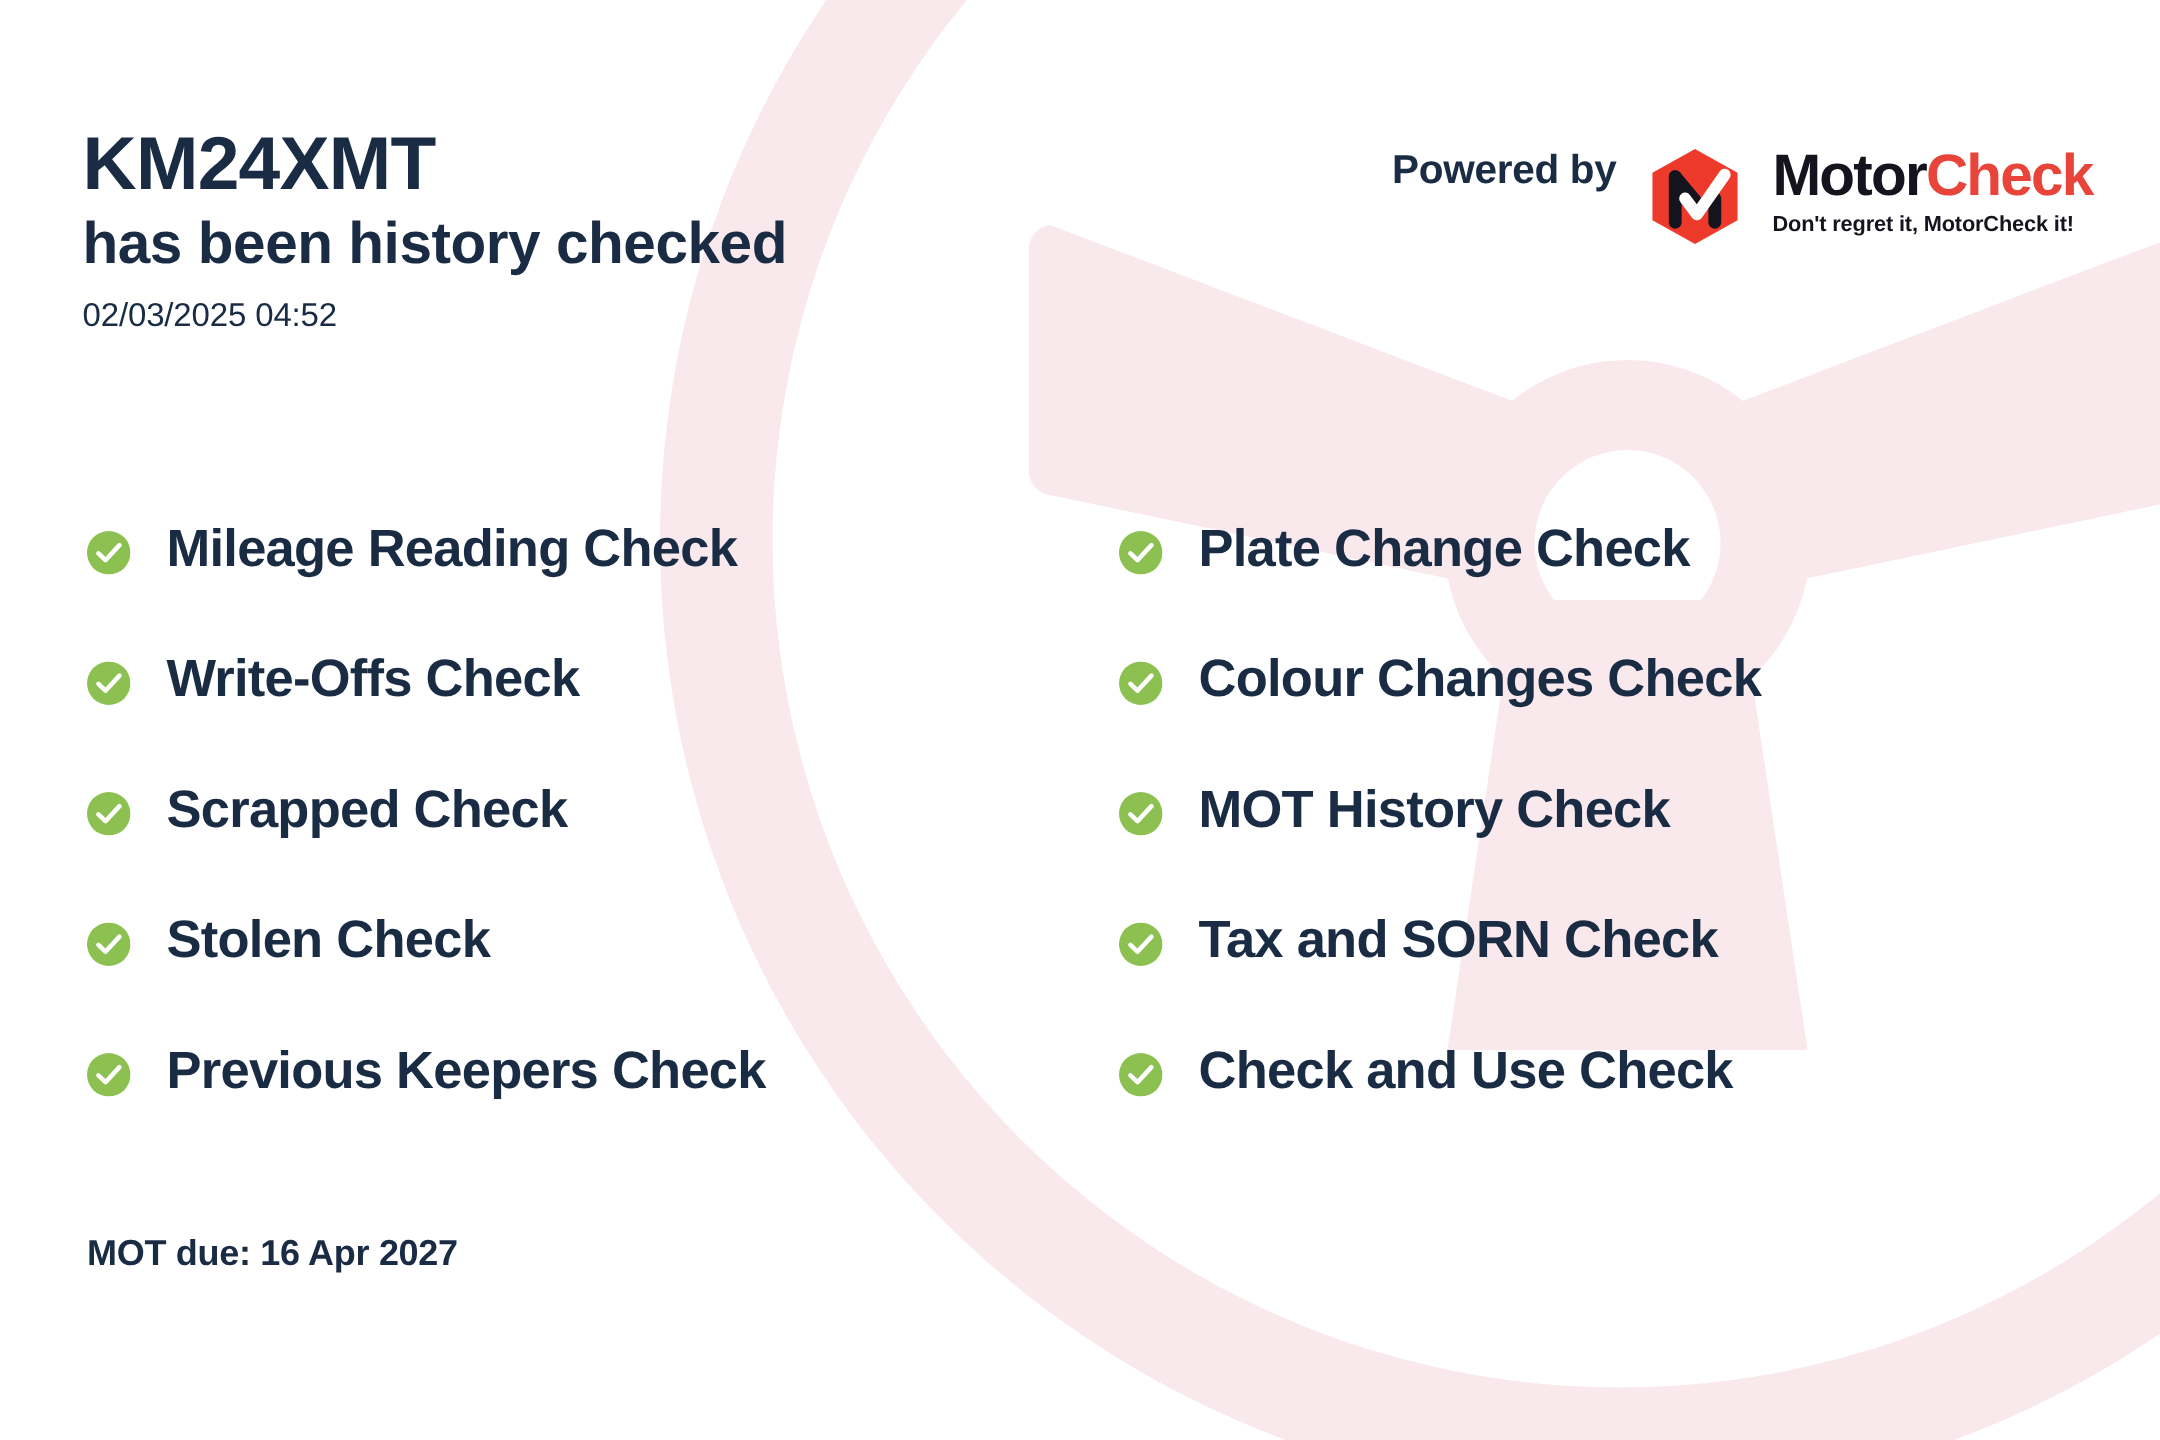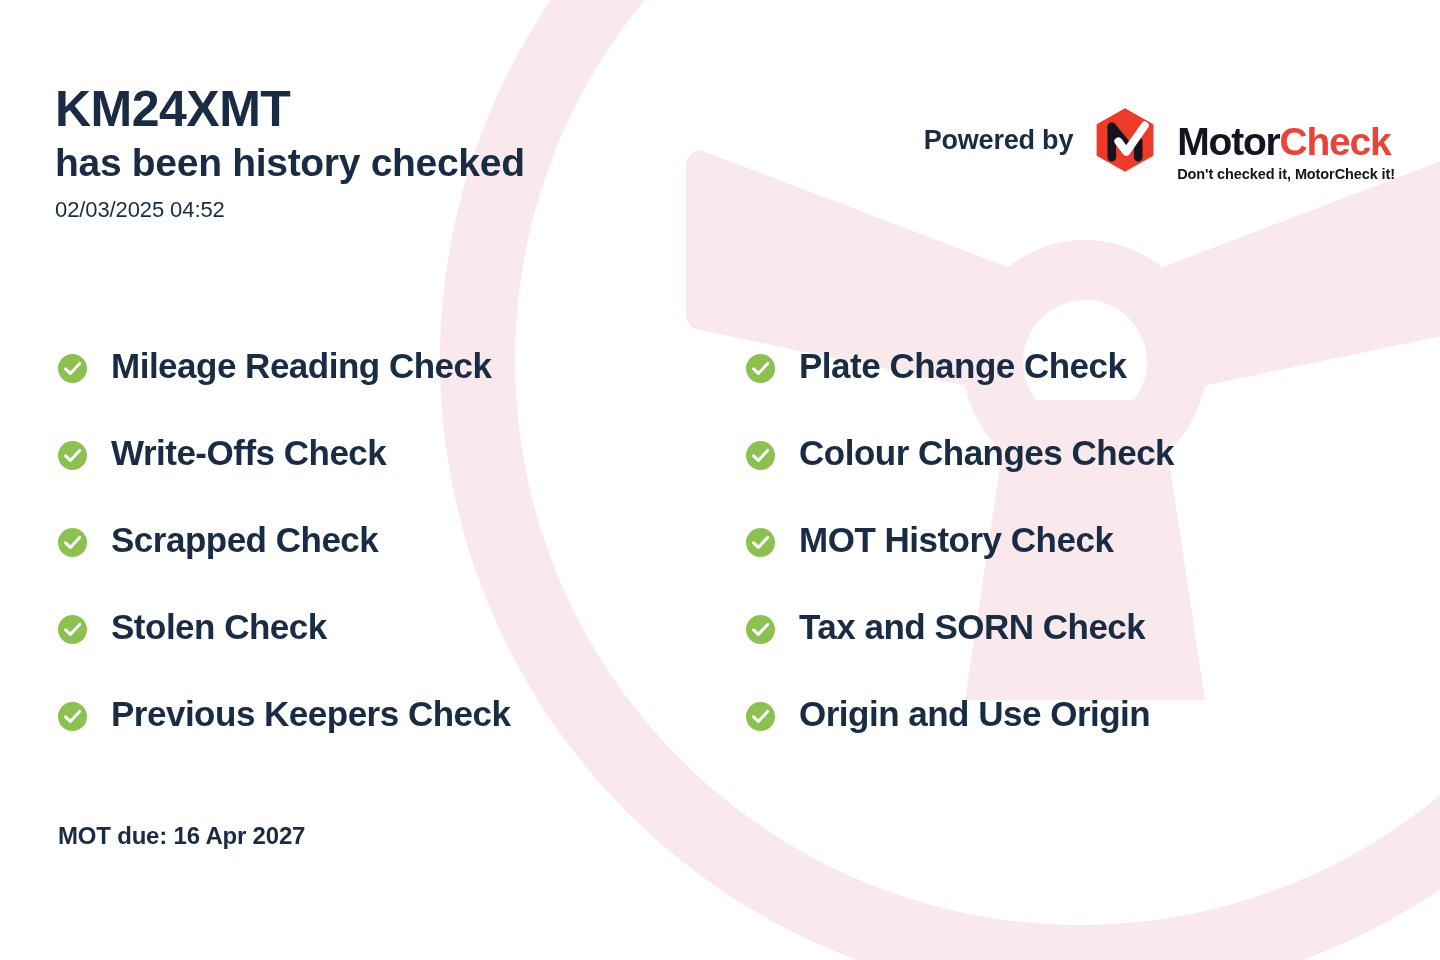--- a/index.html
+++ b/index.html
@@ -69,21 +69,20 @@
     margin-top: 10px;
     letter-spacing: -0.1px;
   }
 
   
   #brand-lockup {
     position: absolute;
     right: 45px;
     top: 98px;
     display: flex;
-    align-items: center;
     gap: 19px;
   }
 
   #powered-by-label {
     font-size: 27px;
     font-weight: bold;
     color: #1a2b44;
     letter-spacing: -0.2px;
     white-space: nowrap;
   }
@@ -96,21 +95,20 @@
   }
 
   #wordmark-group { display: flex; flex-direction: column; }
 
   #wordmark {
     font-size: 39px;
     font-weight: bold;
     letter-spacing: -1.2px;
     line-height: 1;
     white-space: nowrap;
-    margin-top: 24px;
   }
   #wordmark .wm-motor { color: #14141e; }
   #wordmark .wm-check { color: #e8443a; }
 
   #tagline {
     font-size: 14.5px;
     font-weight: bold;
     color: #14141e;
     letter-spacing: -0.1px;
     margin-top: 5px;
@@ -209,21 +207,21 @@
 
       <g stroke="#ffffff" stroke-width="12" stroke-linecap="round" stroke-linejoin="round" fill="none">
         <path d="M40 52 L52 68 L80 28"></path>
       </g>
     </svg>
 
     <div id="wordmark-group">
       <div id="wordmark">
         <span class="wm-motor">Motor</span><span class="wm-check">Check</span>
       </div>
-      <div id="tagline">Don't checked it, MotorCheck it!</div>
+      <div id="tagline">Don't regret it, MotorCheck it!</div>
     </div>
   </div>
 
   <div id="check-column-left" class="check-column">
 
     <div class="check-item">
       <svg class="check-badge" viewBox="0 0 24 24" xmlns="http://www.w3.org/2000/svg">
         <circle cx="12" cy="12" r="12" fill="#8cc152"></circle>
         <path d="M6.3 12.3 L10.2 16.1 L17.9 7.8" stroke="#ffffff" stroke-width="2.5" fill="none" stroke-linecap="round" stroke-linejoin="round"></path>
       </svg>
@@ -296,19 +294,19 @@
         <path d="M6.3 12.3 L10.2 16.1 L17.9 7.8" stroke="#ffffff" stroke-width="2.5" fill="none" stroke-linecap="round" stroke-linejoin="round"></path>
       </svg>
       <span class="check-label">Tax and SORN Check</span>
     </div>
 
     <div class="check-item">
       <svg class="check-badge" viewBox="0 0 24 24" xmlns="http://www.w3.org/2000/svg">
         <circle cx="12" cy="12" r="12" fill="#8cc152"></circle>
         <path d="M6.3 12.3 L10.2 16.1 L17.9 7.8" stroke="#ffffff" stroke-width="2.5" fill="none" stroke-linecap="round" stroke-linejoin="round"></path>
       </svg>
-      <span class="check-label">Origin and Use Origin</span>
+      <span class="check-label">Check and Use Check</span>
     </div>
   </div>
 
   <div id="mot-due">MOT due: 16 Apr 2027</div>
 
 </div>
 
 </body></html>

